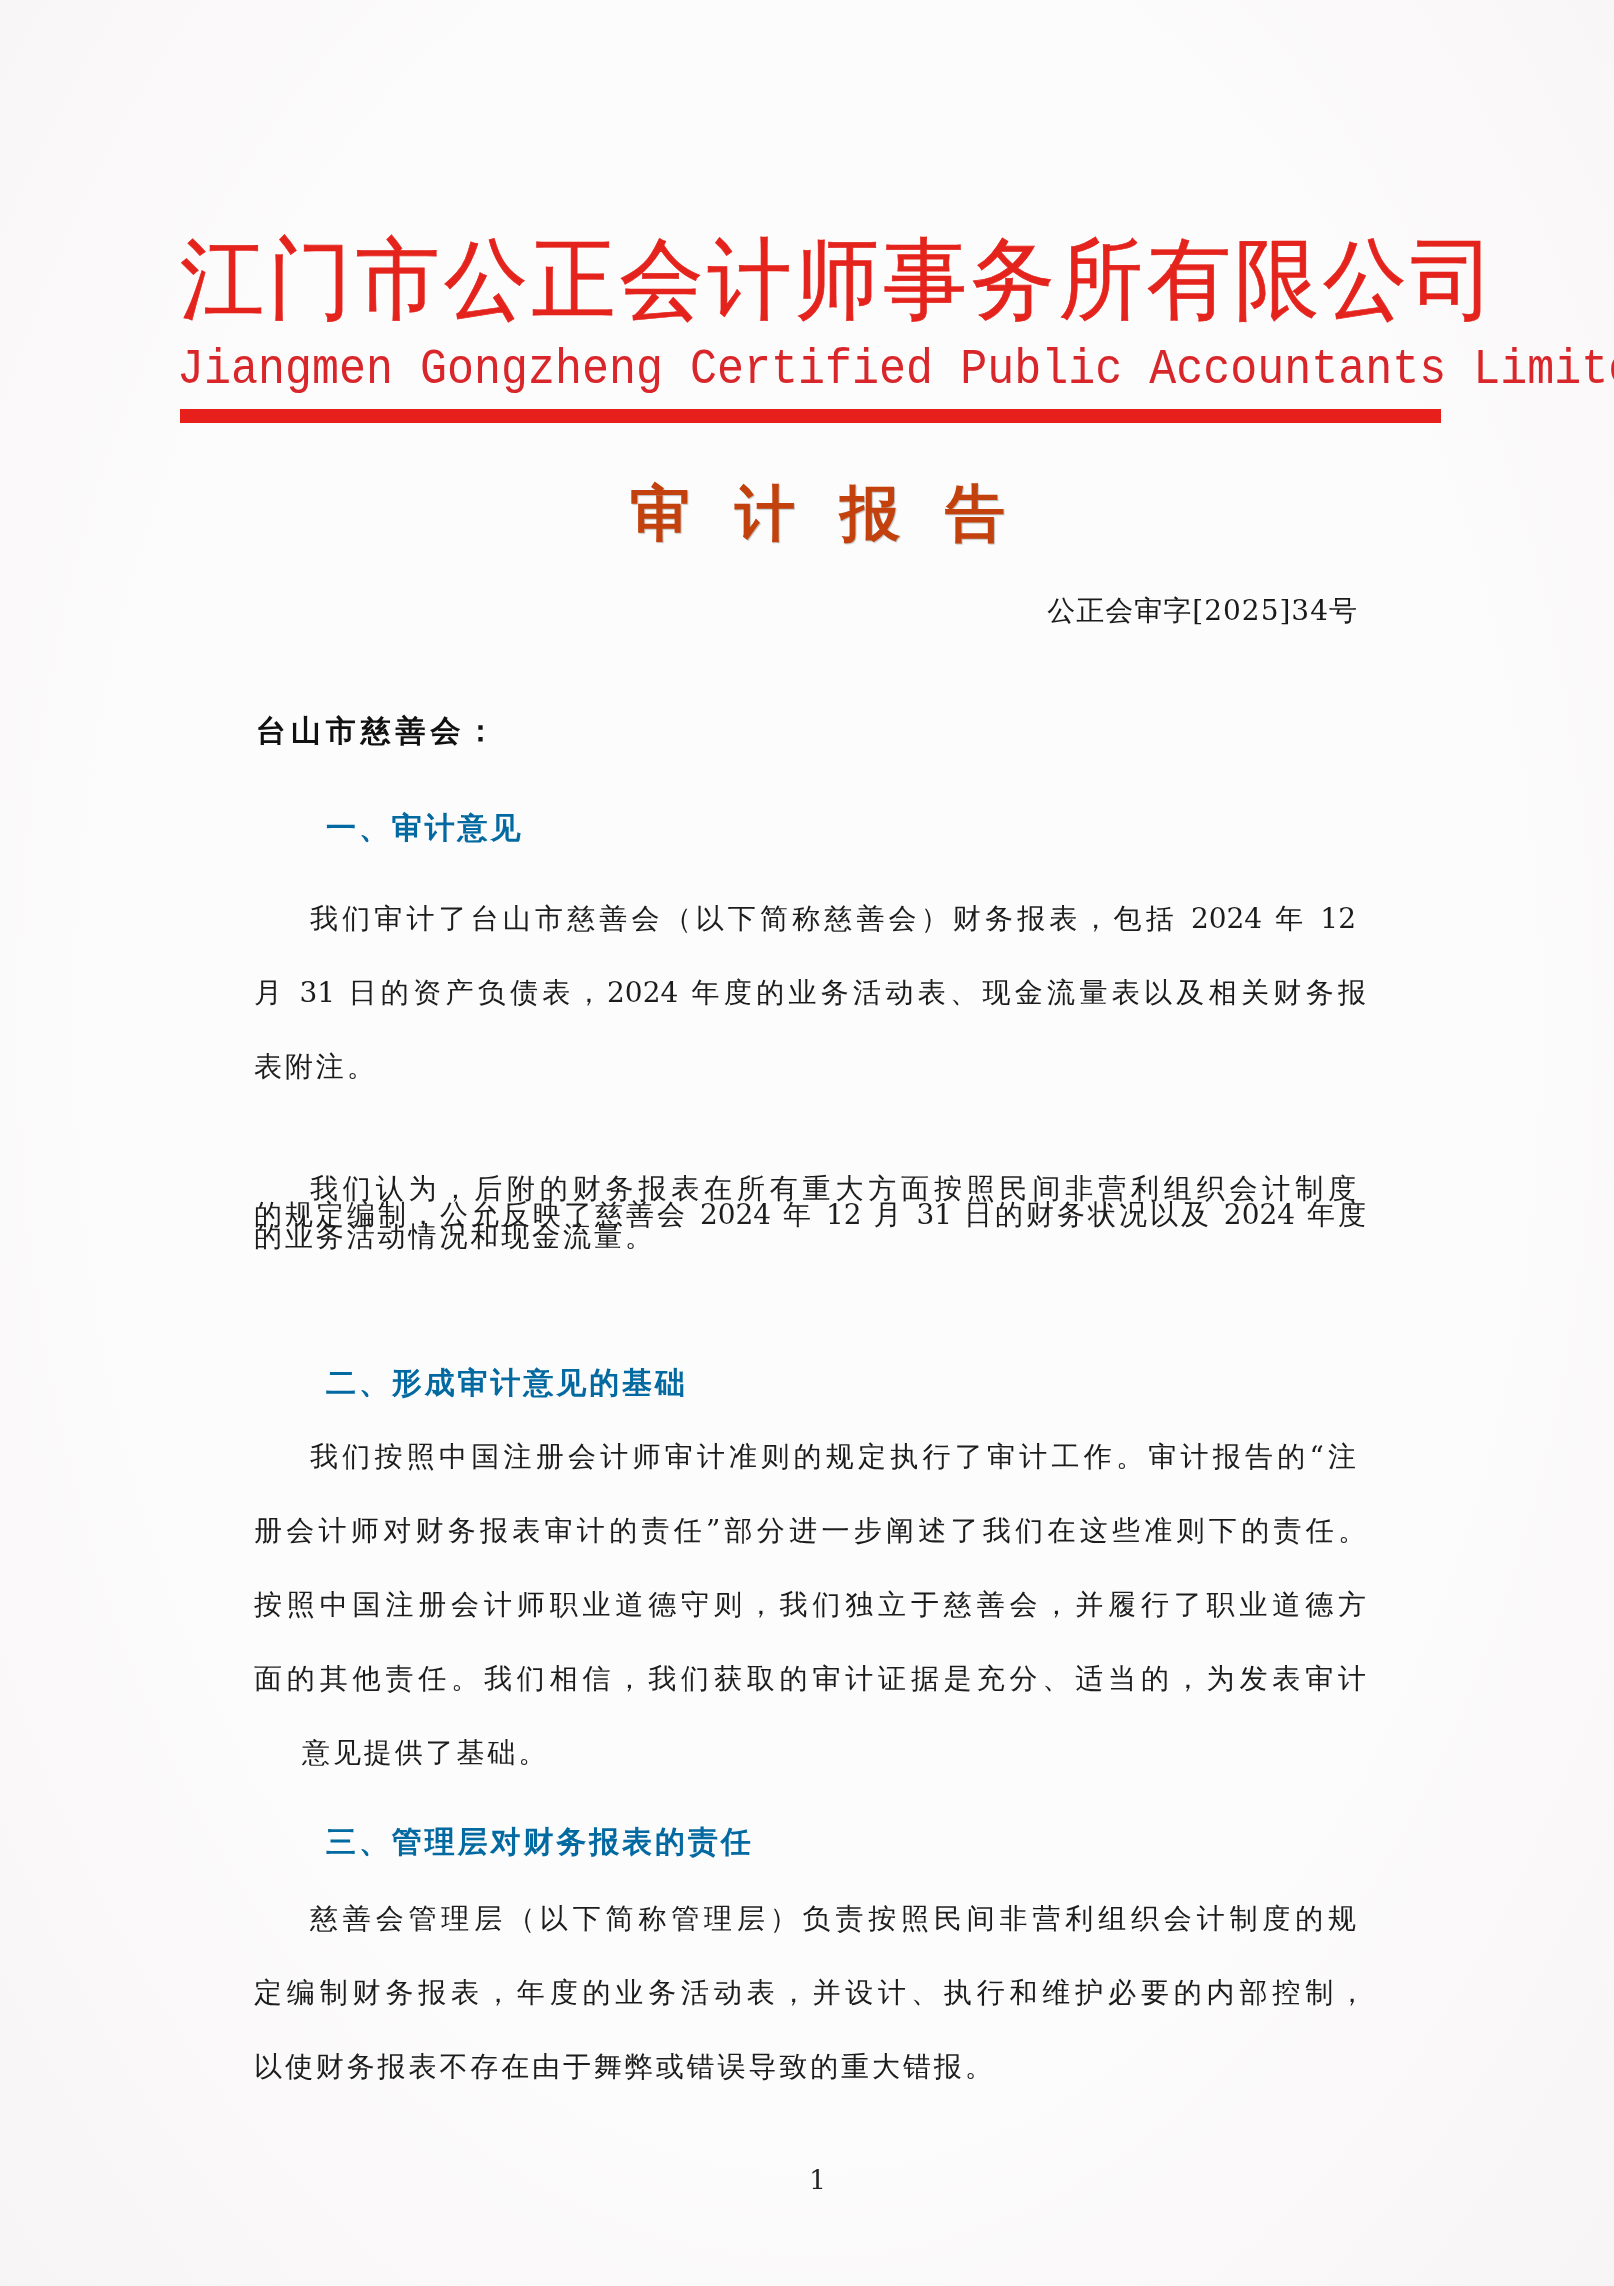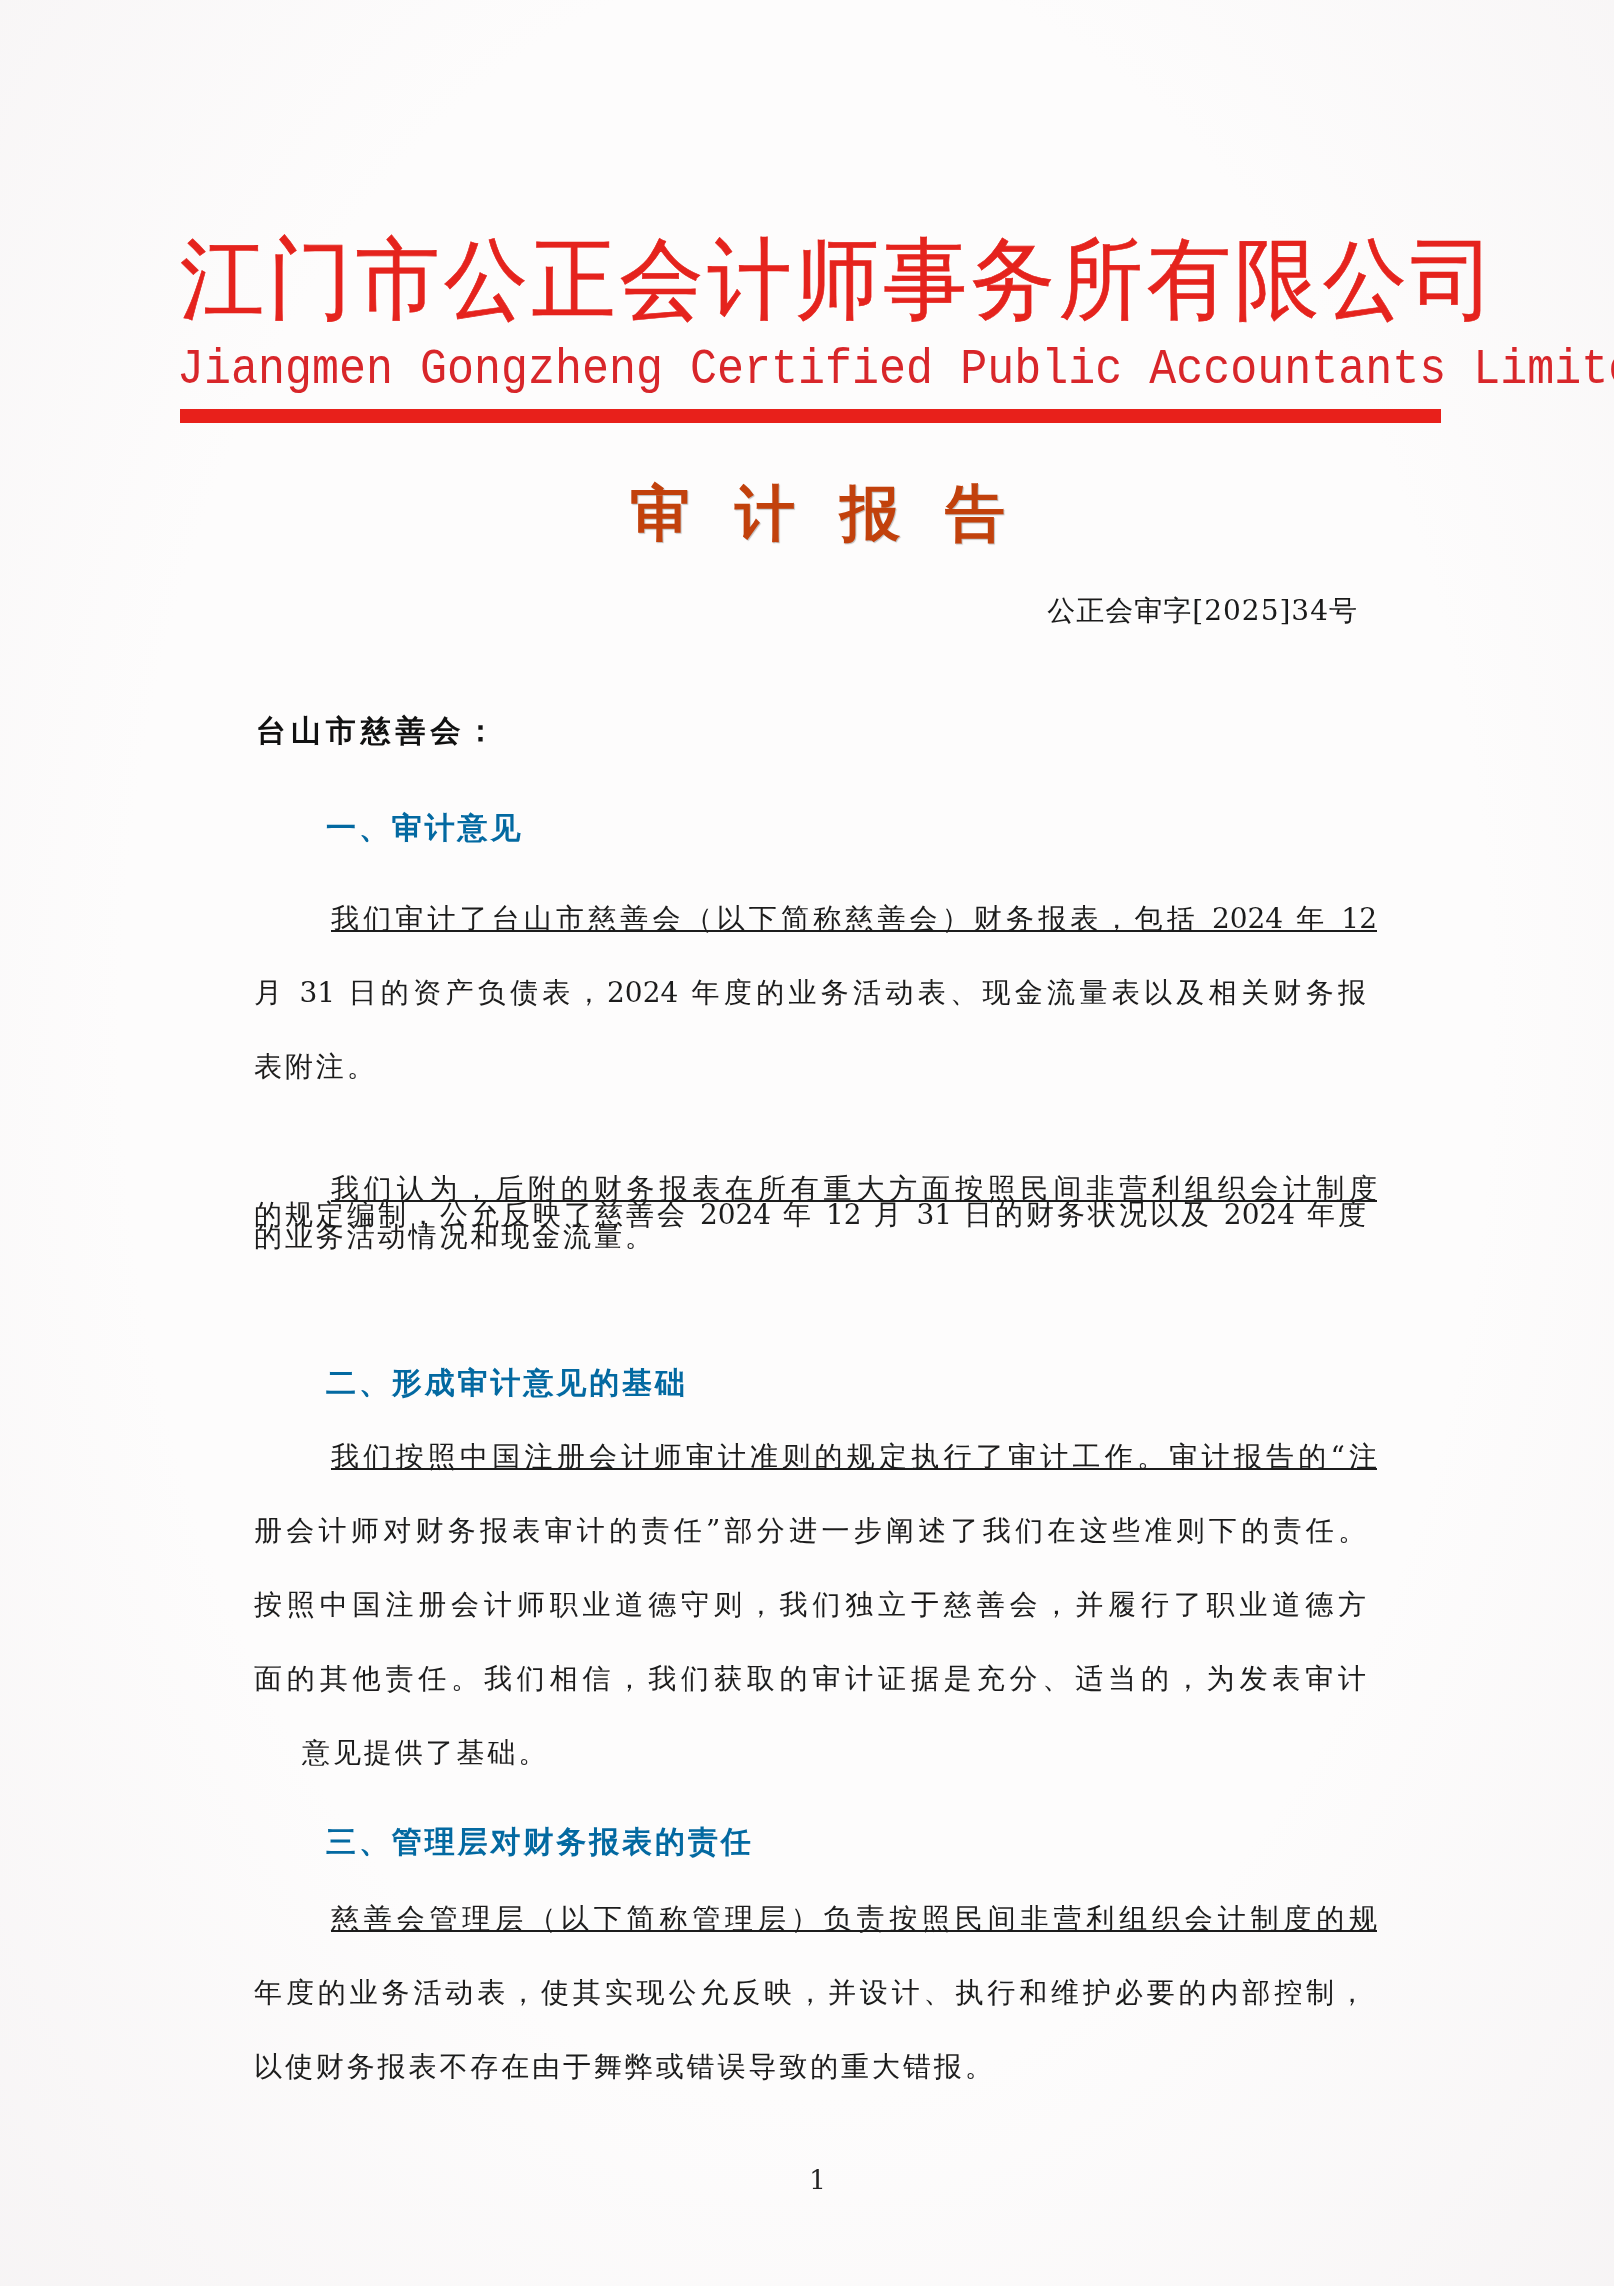--- a/index.html
+++ b/index.html
@@ -124,21 +124,21 @@
       left: 254px;
       width: 1112px;
       height: 43px;
       font-size: 28px;
       line-height: 43px;
       white-space: nowrap;
       color: #1c1c1c;
       text-align: justify;
       text-align-last: justify;
     }
-    .line.first { left: 331px; width: 1046px; text-decoration: underline; }
+    .line.first { left: 310px; width: 1046px; }
     .line.last { text-align: left; text-align-last: left; letter-spacing: 2.9px; }
 
     .page-number {
       left: 798px;
       top: 2163px;
       width: 39px;
       height: 35px;
       font-size: 26px;
       line-height: 35px;
       text-align: center;
@@ -170,17 +170,17 @@
 
 <div class="abs heading" style="top:1361px;">二、形成审计意见的基础</div>
 <div class="abs line first" style="top:1435px;">我们按照中国注册会计师审计准则的规定执行了审计工作。审计报告的“注</div>
 <div class="abs line" style="top:1509px;">册会计师对财务报表审计的责任”部分进一步阐述了我们在这些准则下的责任。</div>
 <div class="abs line" style="top:1583px;">按照中国注册会计师职业道德守则，我们独立于慈善会，并履行了职业道德方</div>
 <div class="abs line" style="top:1657px;">面的其他责任。我们相信，我们获取的审计证据是充分、适当的，为发表审计</div>
 <div class="abs line last" style="top:1731px;margin-left:48px;">意见提供了基础。</div>
 
 <div class="abs heading" style="top:1820px;">三、管理层对财务报表的责任</div>
 <div class="abs line first" style="top:1897px;">慈善会管理层（以下简称管理层）负责按照民间非营利组织会计制度的规</div>
-<div class="abs line" style="top:1971px;">年度的业务活动表，使其实现公允反映，并设计、执行和维护必要的内部控制，</div>
+<div class="abs line" style="top:1971px;">定编制财务报表，年度的业务活动表，并设计、执行和维护必要的内部控制，</div>
 <div class="abs line last" style="top:2045px;">以使财务报表不存在由于舞弊或错误导致的重大错报。</div>
 
 <div class="abs page-number">1</div>
 
 
 </body></html>

